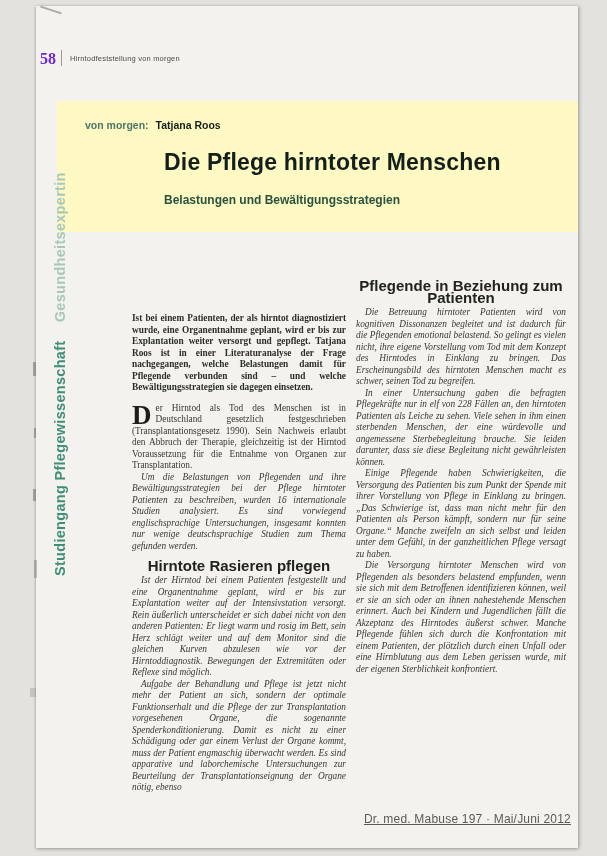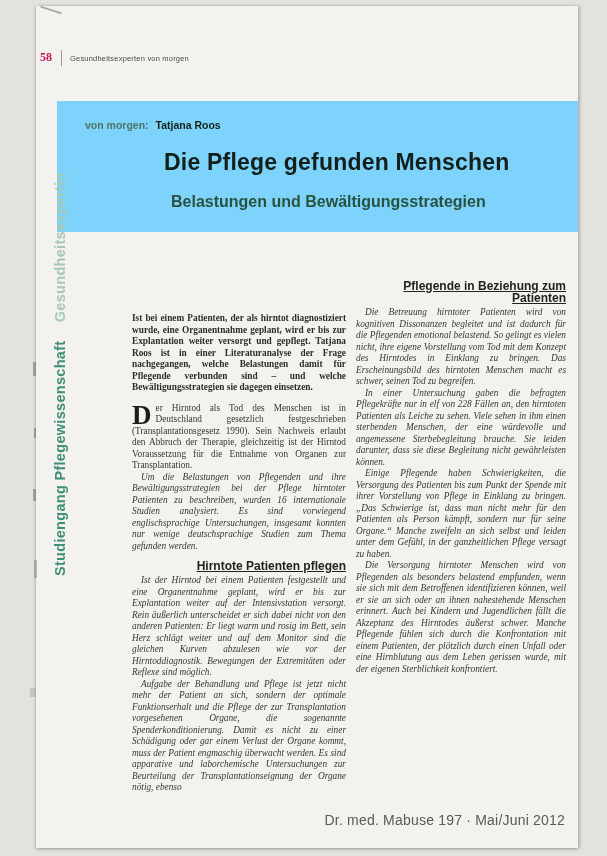--- a/index.html
+++ b/index.html
@@ -9,38 +9,38 @@
     font-family:"Liberation Sans",sans-serif;
   }
   .page{
     position:absolute;left:36px;top:6px;width:542px;height:842px;
     background:#f3f2ef;
     box-shadow:2px 0 3px rgba(0,0,0,.18), -1px 0 2px rgba(0,0,0,.12), 0 2px 3px rgba(0,0,0,.15);
   }
   
   .top-header{position:absolute;left:4px;top:44px;width:300px;height:20px;}
   .page-number{
-    position:absolute;left:0;top:0;font-size:12px;font-weight:bold;color:#be185d;
+    position:absolute;left:0;top:0;font-size:16px;font-weight:bold;color:#6d28d9;
     font-family:"Liberation Serif",serif;
   }
   .header-rule{position:absolute;left:21px;top:0;width:1px;height:16px;background:#9a9a94;}
   .section-label{position:absolute;left:30px;top:4px;font-size:7.5px;color:#4c4c47;letter-spacing:.2px;}
   
   .band{
     position:absolute;left:21px;top:95px;width:521px;height:131px;
-    background:#7dd3fc;
+    background:#fef9c3;
   }
   .kicker{position:absolute;left:28px;top:18px;font-size:10.5px;font-weight:bold;}
   .kicker .prefix{color:#4d7568;}
   .kicker .author{color:#16201b;margin-left:4px;}
   .band-title{
     position:absolute;left:107px;top:48px;font-size:23px;font-weight:bold;color:#121f1a;
     letter-spacing:.2px;
   }
-  .band-subtitle{position:absolute;left:107px;top:92px;font-size:16px;font-weight:bold;color:#28523f;margin-left:7px;}
+  .band-subtitle{position:absolute;left:107px;top:92px;font-size:12px;font-weight:bold;color:#28523f;}
   
   .v-side{
     position:absolute;left:16px;top:570px;width:470px;height:22px;
     transform:rotate(-90deg);transform-origin:0 0;
     font-weight:bold;font-size:14.5px;white-space:nowrap;z-index:5;
     letter-spacing:.3px;
   }
   .v-side .program{color:#3f8e76;}
   .v-side .role{color:#a7c8b8;margin-left:14px;}
   
@@ -52,66 +52,66 @@
   .col-left{left:96px;width:214px;margin-top:41px;}
   .col-right{left:320px;width:210px;}
   .col p{margin:0;}
   .col p.indent{text-indent:9px;font-style:italic;}
   .intro{font-weight:bold;color:#2e2e28;margin-bottom:9px !important;}
   .dropcap{
     float:left;font-size:27px;line-height:21px;font-weight:bold;color:#1c1c18;
     margin:2px 4px 0 0;font-family:"Liberation Serif",serif;
   }
   .col h3{
-    font-family:"Liberation Sans",sans-serif;font-size:12px;color:#23231e;
-    margin:8px 0 3px 0;line-height:12px;text-align:right;text-decoration:underline;
+    font-family:"Liberation Sans",sans-serif;font-size:15px;color:#23231e;
+    margin:8px 0 3px 0;line-height:12px;text-align:center;
   }
   
   .footer{
-    position:absolute;right:13px;top:806px;font-size:14px;color:#5a5a55;letter-spacing:.2px;
+    position:absolute;right:7px;top:806px;font-size:12px;color:#5a5a55;letter-spacing:.2px;text-decoration:underline;
   }
   
   .mark{position:absolute;background:#6e6e68;opacity:.55;}
   .mark.m1{left:40px;top:9px;width:22px;height:2px;transform:rotate(18deg);}
   .mark.m2{left:33px;top:362px;width:3px;height:14px;}
   .mark.m3{left:34px;top:428px;width:2px;height:10px;}
   .mark.m4{left:33px;top:489px;width:3px;height:12px;}
   .mark.m5{left:30px;top:688px;width:6px;height:9px;opacity:.25;}
   .mark.m6{left:34px;top:560px;width:3px;height:18px;opacity:.4;}
 </style>
 </head>
 <body>
 
 <div class="page">
 
   <div class="top-header">
     <span class="page-number">58</span>
     <span class="header-rule"></span>
-    <span class="section-label">Gesundheitsexperten von morgen</span>
+    <span class="section-label">Hirntodfeststellung von morgen</span>
   </div>
 
   <div class="band">
     <div class="kicker">
       <span class="prefix">von morgen:</span>
       <span class="author">Tatjana Roos</span>
     </div>
-    <div class="band-title">Die Pflege gefunden Menschen</div>
+    <div class="band-title">Die Pflege hirntoter Menschen</div>
     <div class="band-subtitle">Belastungen und Bewältigungsstrategien</div>
   </div>
 
   <div class="v-side">
     <span class="program">Studiengang Pflegewissenschaft</span>
     <span class="role">Gesundheitsexpertin</span>
   </div>
 
   <div class="col col-left">
     <p class="intro">Ist bei einem Patienten, der als hirntot diagnostiziert wurde, eine Organentnahme geplant, wird er bis zur Explantation weiter versorgt und gepflegt. Tatjana Roos ist in einer Literaturanalyse der Frage nachgegangen, welche Belastungen damit für Pflegende verbunden sind – und welche Bewältigungsstrategien sie dagegen einsetzen.</p>
     <p><span class="dropcap">D</span><span>er Hirntod als Tod des Menschen ist in Deutschland gesetzlich festgeschrieben (Transplantationsgesetz 1990). Sein Nachweis erlaubt den Abbruch der Therapie, gleichzeitig ist der Hirntod Voraussetzung für die Entnahme von Organen zur Transplantation.</span></p>
     <p class="indent">Um die Belastungen von Pflegenden und ihre Bewältigungsstrategien bei der Pflege hirntoter Patienten zu beschreiben, wurden 16 internationale Studien analysiert. Es sind vorwiegend englischsprachige Untersuchungen, insgesamt konnten nur wenige deutschsprachige Studien zum Thema gefunden werden.</p>
-    <h3>Hirntote Patienten pflegen</h3>
+    <h3>Hirntote Rasieren pflegen</h3>
     <p class="indent">Ist der Hirntod bei einem Patienten festgestellt und eine Organentnahme geplant, wird er bis zur Explantation weiter auf der Intensivstation versorgt. Rein äußerlich unterscheidet er sich dabei nicht von den anderen Patienten: Er liegt warm und rosig im Bett, sein Herz schlägt weiter und auf dem Monitor sind die gleichen Kurven abzulesen wie vor der Hirntoddiagnostik. Bewegungen der Extremitäten oder Reflexe sind möglich.</p>
     <p class="indent">Aufgabe der Behandlung und Pflege ist jetzt nicht mehr der Patient an sich, sondern der optimale Funktionserhalt und die Pflege der zur Transplantation vorgesehenen Organe, die sogenannte Spenderkonditionierung. Damit es nicht zu einer Schädigung oder gar einem Verlust der Organe kommt, muss der Patient engmaschig überwacht werden. Es sind apparative und laborchemische Untersuchungen zur Beurteilung der Transplantationseignung der Organe nötig, ebenso</p>
   </div>
 
   <div class="col col-right">
     <h3>Pflegende in Beziehung zum Patienten</h3>
     <p class="indent">Die Betreuung hirntoter Patienten wird von kognitiven Dissonanzen begleitet und ist dadurch für die Pflegenden emotional belastend. So gelingt es vielen nicht, ihre eigene Vorstellung vom Tod mit dem Konzept des Hirntodes in Einklang zu bringen. Das Erscheinungsbild des hirntoten Menschen macht es schwer, seinen Tod zu begreifen.</p>
     <p class="indent">In einer Untersuchung gaben die befragten Pflegekräfte nur in elf von 228 Fällen an, den hirntoten Patienten als Leiche zu sehen. Viele sehen in ihm einen sterbenden Menschen, der eine würdevolle und angemessene Sterbebegleitung brauche. Sie leiden darunter, dass sie diese Begleitung nicht gewährleisten können.</p>
     <p class="indent">Einige Pflegende haben Schwierigkeiten, die Versorgung des Patienten bis zum Punkt der Spende mit ihrer Vorstellung von Pflege in Einklang zu bringen. „Das Schwierige ist, dass man nicht mehr für den Patienten als Person kämpft, sondern nur für seine Organe.“ Manche zweifeln an sich selbst und leiden unter dem Gefühl, in der ganzheitlichen Pflege versagt zu haben.</p>
     <p class="indent">Die Versorgung hirntoter Menschen wird von Pflegenden als besonders belastend empfunden, wenn sie sich mit dem Betroffenen identifizieren können, weil er sie an sich oder an ihnen nahestehende Menschen erinnert. Auch bei Kindern und Jugendlichen fällt die Akzeptanz des Hirntodes äußerst schwer. Manche Pflegende fühlen sich durch die Konfrontation mit einem Patienten, der plötzlich durch einen Unfall oder eine Hirnblutung aus dem Leben gerissen wurde, mit der eigenen Sterblichkeit konfrontiert.</p>

